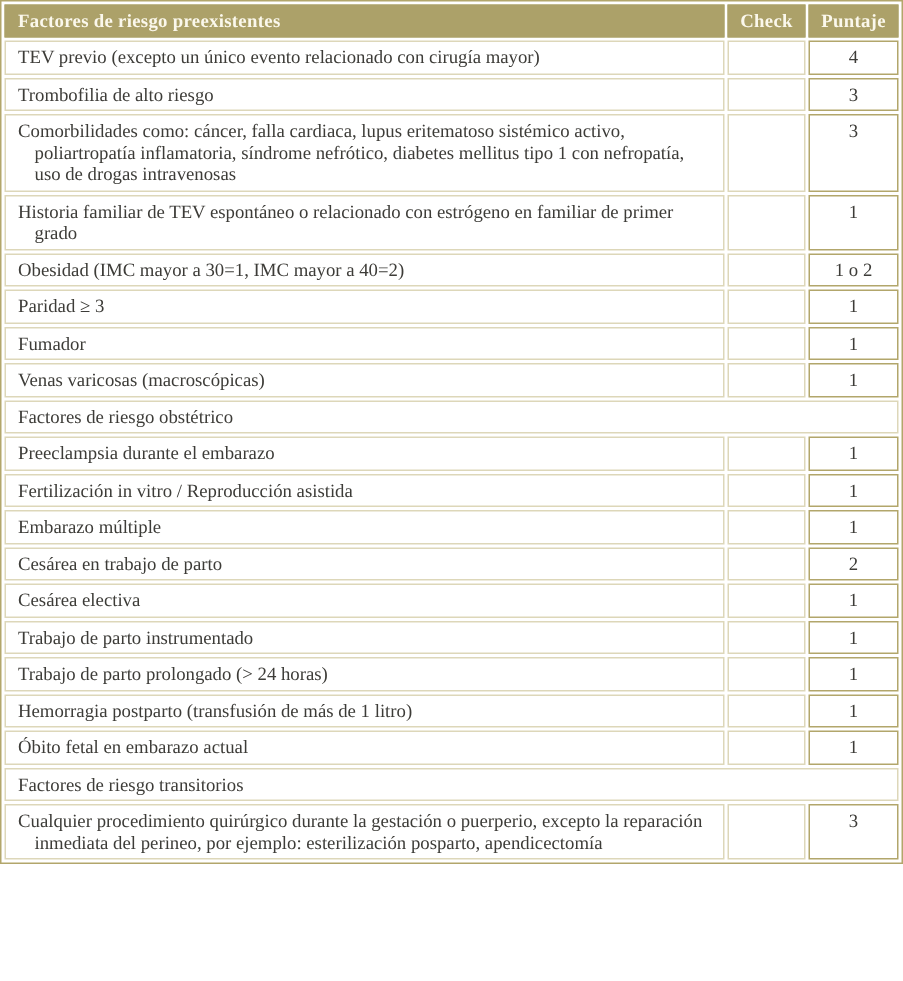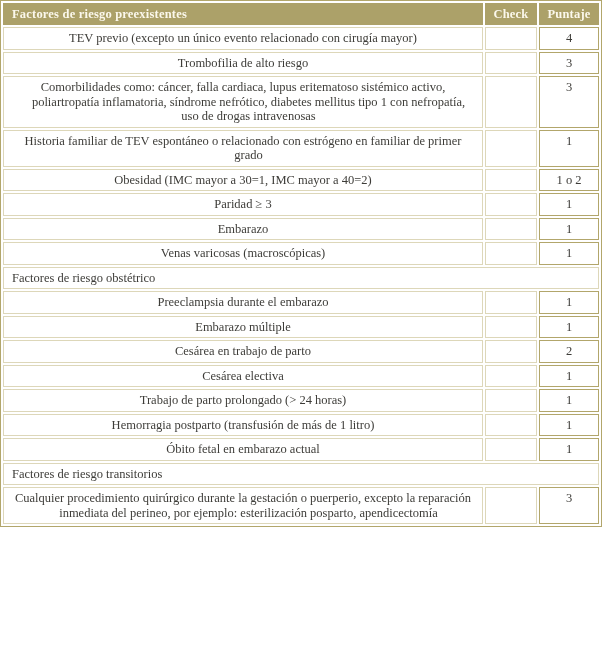--- a/index.html
+++ b/index.html
@@ -40,21 +40,20 @@
   td{
     font-size:12.5px;
     color:var(--text);
     line-height:14.5px;
     vertical-align:top;
     background:#ffffff;
   }
   td.factor{
     border:1px solid var(--border-light);
     padding:3px 8px 3px 8px;
-    text-align:center;
   }
   td.factor .hang{
     display:block;
     padding-left:11px;
     text-indent:-11px;
   }
   td.section{
     border:1px solid var(--border-light);
     padding:3px 8px;
     margin-left:16px;
@@ -123,21 +122,21 @@
         </tr>
         <tr>
           <td class="factor">
             <span class="hang">Paridad ≥ 3</span>
           </td>
           <td class="check"></td>
           <td class="score">1</td>
         </tr>
         <tr>
           <td class="factor">
-            <span class="hang">Embarazo</span>
+            <span class="hang">Fumador</span>
           </td>
           <td class="check"></td>
           <td class="score">1</td>
         </tr>
         <tr>
           <td class="factor">
             <span class="hang">Venas varicosas (macroscópicas)</span>
           </td>
           <td class="check"></td>
           <td class="score">1</td>
@@ -147,35 +146,49 @@
         </tr>
         <tr>
           <td class="factor">
             <span class="hang">Preeclampsia durante el embarazo</span>
           </td>
           <td class="check"></td>
           <td class="score">1</td>
         </tr>
         <tr>
           <td class="factor">
+            <span class="hang">Fertilización in vitro / Reproducción asistida</span>
+          </td>
+          <td class="check"></td>
+          <td class="score">1</td>
+        </tr>
+        <tr>
+          <td class="factor">
             <span class="hang">Embarazo múltiple</span>
           </td>
           <td class="check"></td>
           <td class="score">1</td>
         </tr>
         <tr>
           <td class="factor">
             <span class="hang">Cesárea en trabajo de parto</span>
           </td>
           <td class="check"></td>
           <td class="score">2</td>
         </tr>
         <tr>
           <td class="factor">
             <span class="hang">Cesárea electiva</span>
+          </td>
+          <td class="check"></td>
+          <td class="score">1</td>
+        </tr>
+        <tr>
+          <td class="factor">
+            <span class="hang">Trabajo de parto instrumentado</span>
           </td>
           <td class="check"></td>
           <td class="score">1</td>
         </tr>
         <tr>
           <td class="factor">
             <span class="hang">Trabajo de parto prolongado (&gt; 24 horas)</span>
           </td>
           <td class="check"></td>
           <td class="score">1</td>

